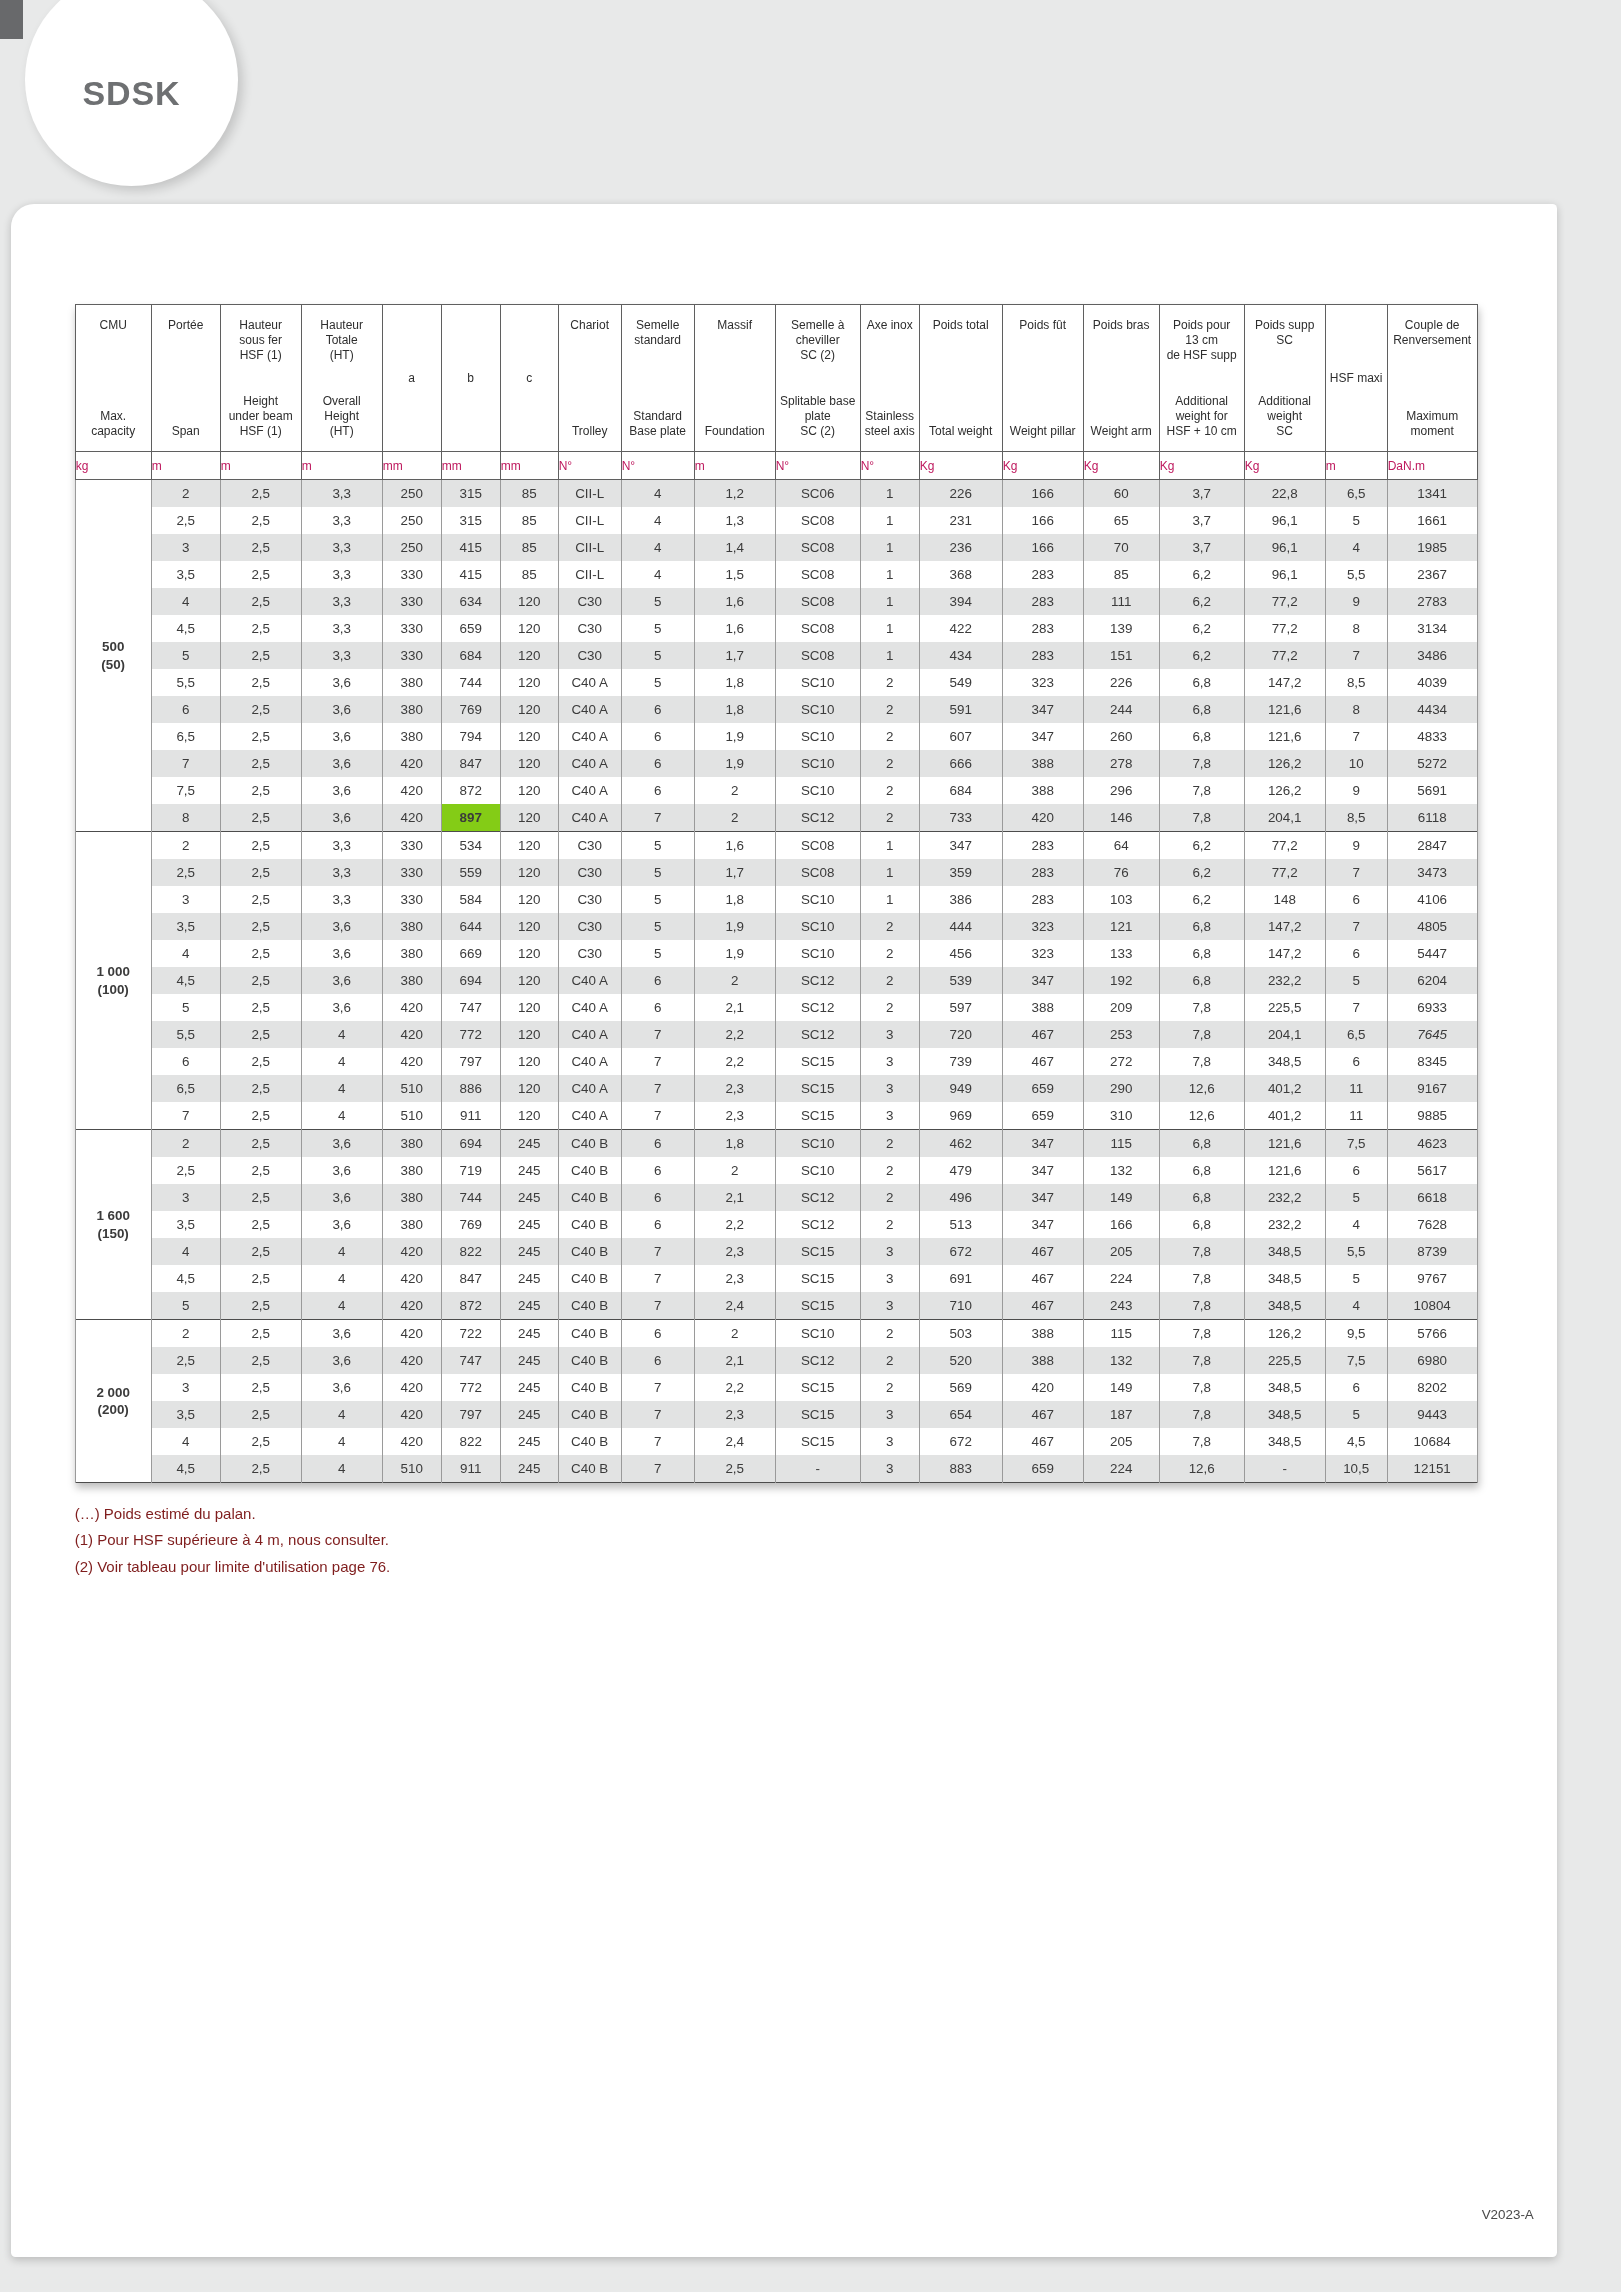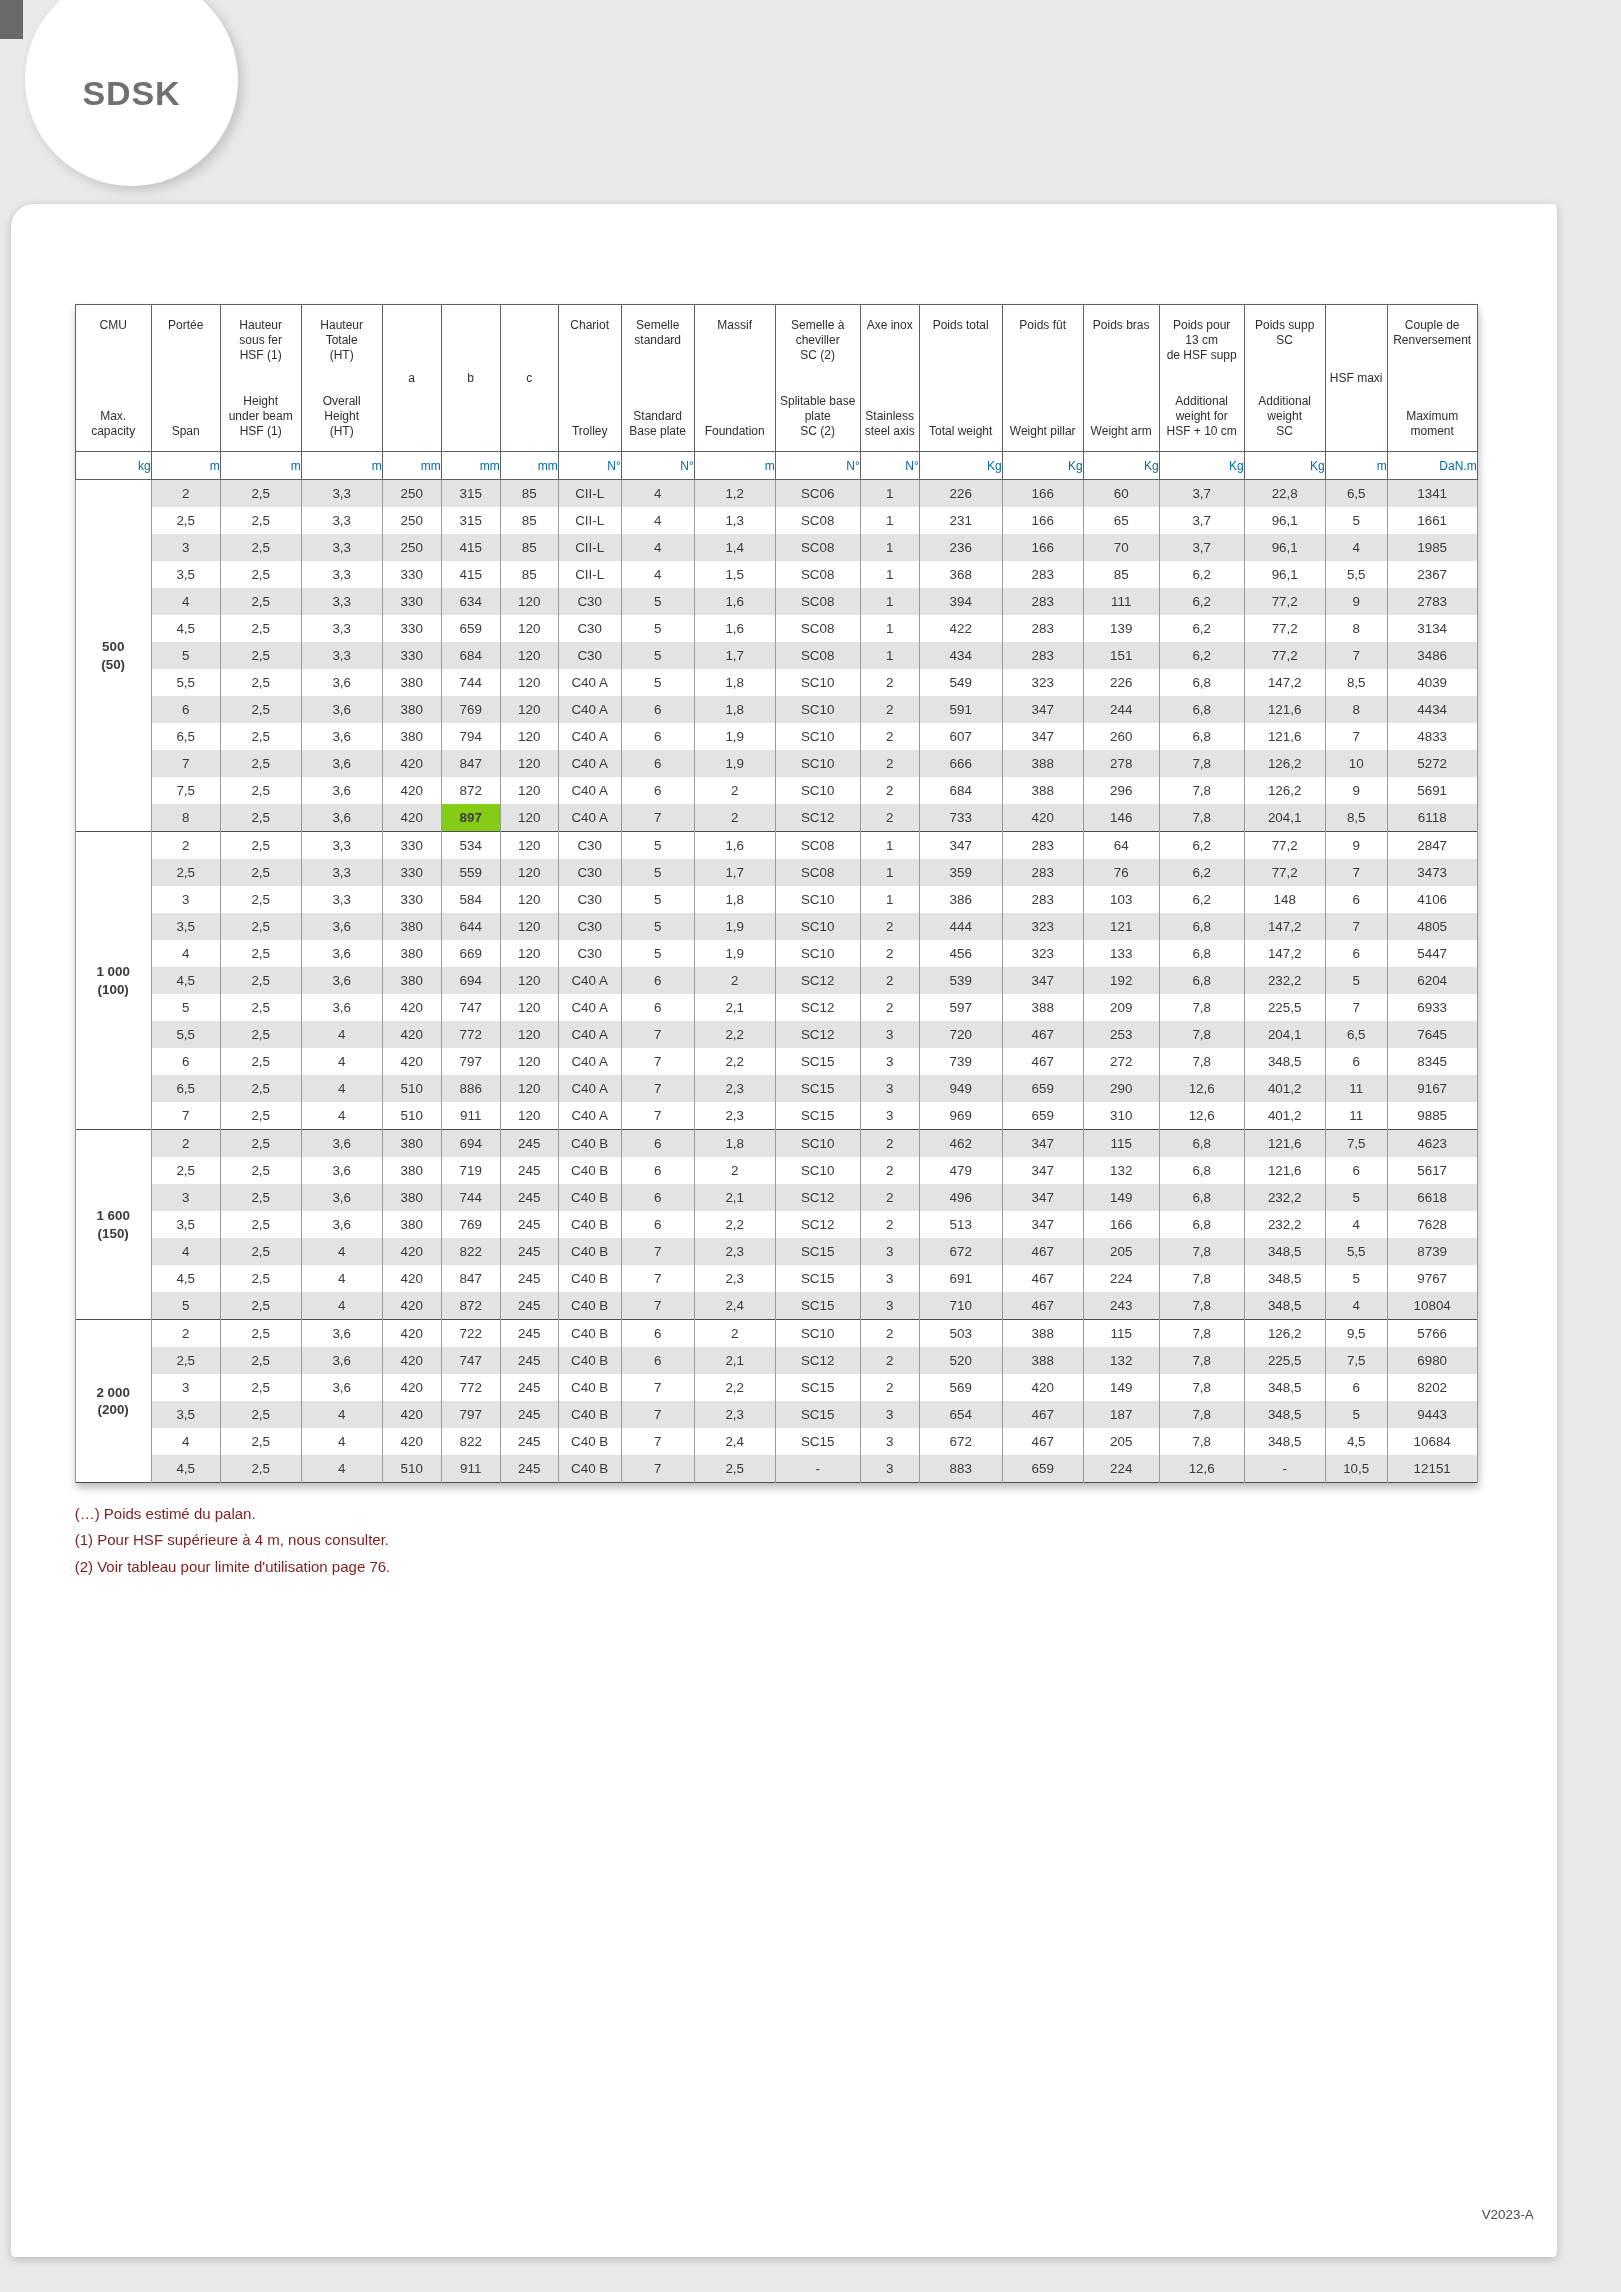--- a/index.html
+++ b/index.html
@@ -21,22 +21,22 @@
   
   .spec-table { position:absolute; left:64px; top:100px; border-collapse:collapse; table-layout:fixed;
                 background:#fff; border:1.8px solid #4c4c4c; box-shadow:0.9px 4.5px 8px rgba(0,0,0,0.26); }
   .spec-table th, .spec-table td { padding:0; margin:0; }
   .hdr { height:146px; border:0.9px solid #5f5f5f; background:#fff; color:#2f2f2f;
          font-size:12px; font-weight:bold; line-height:1.25; text-align:center; vertical-align:middle; }
   .hwrap { display:flex; flex-direction:column; justify-content:space-between; height:100%;
            padding:12.5px 1.8px; box-sizing:border-box; }
   .hwrap.single { justify-content:center; }
   .htxt { white-space:pre-line; font-weight:normal; color:#2e2e2e; }
-  .unit { height:27px; border:0.9px solid #5f5f5f; background:#fff; color:#0369a1;
-          font-size:12px; font-weight:normal; text-align:right; }
+  .unit { height:27px; border:0.9px solid #5f5f5f; background:#fff; color:#be185d;
+          font-size:12px; font-weight:normal; text-align:left; }
   .spec-table tbody td { height:27px; font-size:13.4px; color:#3b3b3b; text-align:center;
           border-left:0.9px solid #9a9a9a; border-right:0.9px solid #9a9a9a; }
   .spec-table tr.group-start td { border-top:1.8px solid #4c4c4c; }
   td.glabel { background:#ffffff; font-weight:bold; font-size:17px; color:#1d1d1d;
               white-space:pre-line; line-height:1.3; }
 
   
   .notes { position:absolute; left:64px; font-size:15px; color:#7f1d1d; line-height:26.4px; }
   .notes-fr { top:1297px; }
   .notes-en { top:1402px; }
@@ -654,21 +654,21 @@
             <td style="background: rgb(226, 227, 227);">7</td>
             <td style="background: rgb(226, 227, 227);">2,2</td>
             <td style="background: rgb(226, 227, 227);">SC12</td>
             <td style="background: rgb(226, 227, 227);">3</td>
             <td style="background: rgb(226, 227, 227);">720</td>
             <td style="background: rgb(226, 227, 227);">467</td>
             <td style="background: rgb(226, 227, 227);">253</td>
             <td style="background: rgb(226, 227, 227);">7,8</td>
             <td style="background: rgb(226, 227, 227);">204,1</td>
             <td style="background: rgb(226, 227, 227);">6,5</td>
-            <td style="background: rgb(226, 227, 227);">7645</td>
+            <td style="background: rgb(226, 227, 227); font-style: italic;">7645</td>
           </tr>
           <tr>
             <td>6</td>
             <td>2,5</td>
             <td>4</td>
             <td>420</td>
             <td>797</td>
             <td>120</td>
             <td>C40 A</td>
             <td>7</td>

